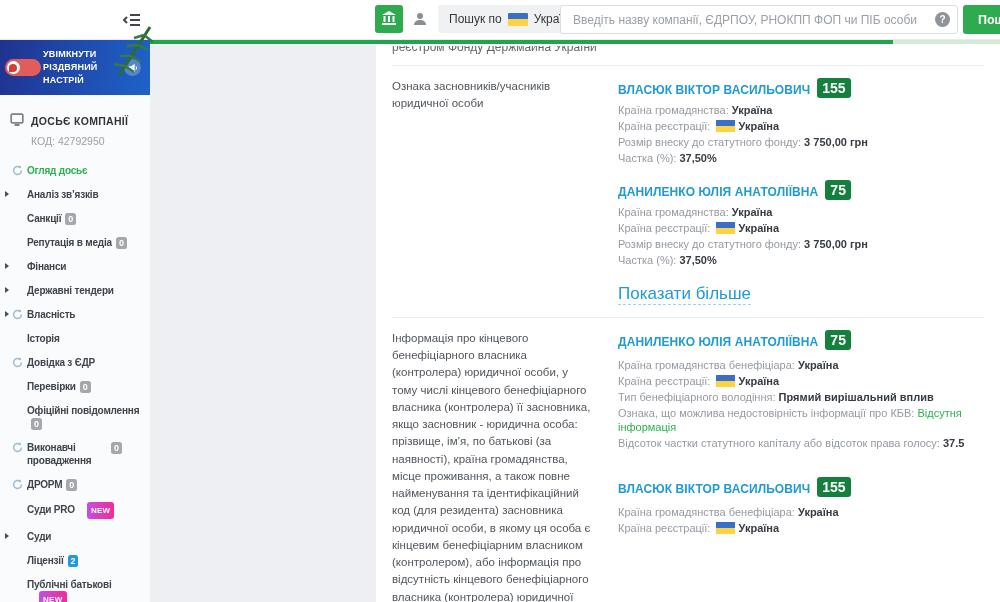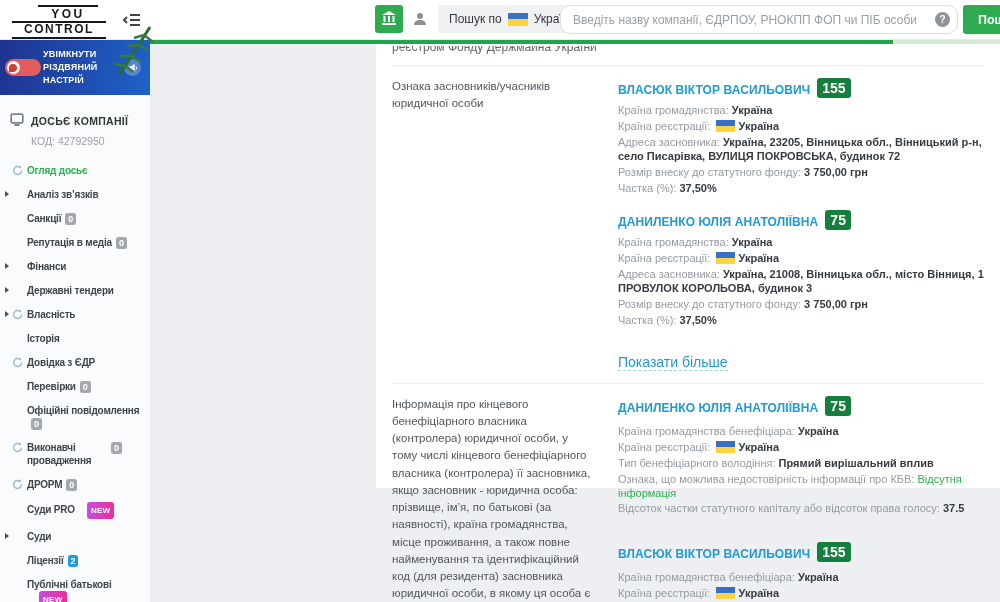--- a/index.html
+++ b/index.html
@@ -20,21 +20,21 @@
   .person-btn { position:absolute; left:408px; top:8px; width:24px; height:24px; background:transparent;
     border:none; display:flex; align-items:center; justify-content:center; cursor:pointer; }
   .scope-dd { position:absolute; left:438px; top:5px; height:28px; background:#f0f1f3;
     border-radius:3px; display:flex; align-items:center; gap:6px; padding:0 11px; cursor:pointer;
     font-size:12px; color:#34383c; }
   .dd-flag { display:inline-block; width:20px; height:13px;
     background:linear-gradient(#3a6fc6 50%, #ffd23f 50%); border-radius:1px; }
   .chev { width:0; height:0; border-left:4px solid transparent; border-right:4px solid transparent;
     border-top:4.5px solid #8a8f94; margin-left:2px; }
   .search-box { position:absolute; left:560px; top:5px; width:398px; height:29px; }
-  .search-input { width:100%; height:100%; border:1px solid #dcdee1; border-radius:10px;
+  .search-input { width:100%; height:100%; border:1px solid #dcdee1; border-radius:3px;
     padding:0 26px 0 12px; font-size:12px; color:#1d4ed8; font-family:"Liberation Sans",sans-serif; }
   .search-input::placeholder { color:#9aa0a6; }
   .help-icon { position:absolute; right:8px; top:7px; width:15px; height:15px; border-radius:50%;
     background:#8f949a; color:#fff; font-size:10px; font-weight:700; text-align:center; line-height:15px; cursor:pointer; }
   .search-btn { position:absolute; left:963px; top:5px; height:29px; width:76px; border:none;
     background:#2eaa4f; color:#fff; font-size:12.5px; font-weight:700; border-radius:3px;
     padding:0 0 0 15px; text-align:left; cursor:pointer; font-family:"Liberation Sans",sans-serif; }
 
   
   .progress { position:absolute; left:150px; top:40px; width:850px; height:4px; z-index:6; display:flex; }
@@ -68,50 +68,46 @@
   .tri { position:absolute; left:5px; top:3px; width:0; height:0; border-left:4px solid #4a4f55;
     border-top:3.5px solid transparent; border-bottom:3.5px solid transparent; }
   .refresh { position:absolute; left:12px; top:1px; }
   .cnt { display:inline-block; min-width:9px; padding:1px 3px; margin-left:4px; border-radius:2.5px;
     background:#a4a8ac; color:#fff; font-size:9px; line-height:10px; text-align:center; }
   .cnt.blue { background:#2498dc; }
   .new { display:inline-block; margin-left:12px; padding:2px 4px; border-radius:3px; color:#fff;
     font-size:8px; letter-spacing:.3px; background:linear-gradient(90deg,#c24fe0,#f32b99); }
 
   
-  .card { position:absolute; left:376px; top:44px; width:624px; height:444px; background:#fff;
+  .card { position:absolute; left:376px; top:44px; width:624px; height:558px; background:#fff;
     z-index:1; padding:2px 16px 0 16px; }
   .cut-text { height:14px; overflow:hidden; margin-bottom:5px; }
   .cut-text span { display:block; margin-top:-6px; font-size:12px; color:#62676d; }
   .section { display:grid; grid-template-columns:204px 1fr; column-gap:22px;
     border-top:1px solid #ededee; padding:12px 0 12px; }
   .sec-label { font-size:11.5px; line-height:1.5; color:#50565c; padding-right:4px; }
   .entry { margin-bottom:14px; }
   .sec2 .entry { margin-bottom:26px; }
   .e-head { margin-bottom:6px; }
   .sec2 .e-head { margin-bottom:9px; }
   .e-name { color:#1f9ad6; font-weight:700; font-size:12px; text-decoration:none; letter-spacing:.1px; }
   .e-badge { display:inline-block; background:#15803d; color:#fff; font-size:14px; font-weight:700;
     border-radius:3px; padding:2px 5px; margin-left:7px; vertical-align:1px; cursor:pointer; }
   .row { font-size:11px; line-height:1.27; margin-bottom:2px; color:#949aa1; }
   .r-value { color:#363b41; font-weight:700; }
   .r-value.green { color:#2bb24c; font-weight:400; }
   .flag { display:inline-block; width:19px; height:12px; margin:0 4px 0 2px; vertical-align:-2px;
     background:linear-gradient(#3a6fc6 50%, #ffd23f 50%); }
-  .show-more { display:inline-block; color:#1f9ad6; font-size:14px; text-decoration:none;
-    border-bottom:1px dashed #9ed2ee; margin-top:12px; cursor:pointer; }
+  .show-more { display:inline-block; color:#1f9ad6; font-size:17px; text-decoration:none;
+    border-bottom:1px dashed #9ed2ee; margin-top:2px; cursor:pointer; }
 </style>
 </head>
 <body>
 
 <div class="header">
-  <div class="logo">
-    <div class="logo-you">YOU</div>
-    <div class="logo-ctrl">CONTROL</div>
-  </div>
   <div class="collapse-btn">
     <svg width="20" height="16" viewBox="0 0 20 16" fill="none" stroke="#41464c" stroke-width="2">
       <path d="M8 3h10M8 8h10M8 13h10"></path>
         <path d="M5 5 2 8l3 3"></path>
     </svg>
   </div>
   <button class="org-btn">
     <span>
       <svg width="16" height="16" viewBox="0 0 16 16" fill="#fff">
         <path d="M8 1 15 5H1z"></path>
@@ -220,28 +216,26 @@
   <div class="cut-text">
     <span>реєстром Фонду Держмайна України</span>
   </div>
   <div>
       <div class="section">
         <div class="sec-label">Ознака засновників/учасників юридичної особи</div>
         <div><div class="entry">
             <div class="e-head"><a class="e-name" href="#">ВЛАСЮК ВІКТОР ВАСИЛЬОВИЧ</a><span class="e-badge">155</span></div>
             <p class="row"><span class="r-label">Країна громадянства:</span> <span class="r-value">Україна</span></p>
             <p class="row"><span class="r-label">Країна реєстрації:</span> <span class="flag"></span><span class="r-value">Україна</span></p>
-            <p class="row"><span class="r-label">Адреса засновника:</span> <span class="r-value">Україна, 23205, Вінницька обл., Вінницький р-н, село Писарівка, ВУЛИЦЯ ПОКРОВСЬКА, будинок 72</span></p>
             <p class="row"><span class="r-label">Розмір внеску до статутного фонду:</span> <span class="r-value">3 750,00 грн</span></p>
             <p class="row"><span class="r-label">Частка (%):</span> <span class="r-value">37,50%</span></p>
           </div><div class="entry">
             <div class="e-head"><a class="e-name" href="#">ДАНИЛЕНКО ЮЛІЯ АНАТОЛІЇВНА</a><span class="e-badge">75</span></div>
             <p class="row"><span class="r-label">Країна громадянства:</span> <span class="r-value">Україна</span></p>
             <p class="row"><span class="r-label">Країна реєстрації:</span> <span class="flag"></span><span class="r-value">Україна</span></p>
-            <p class="row"><span class="r-label">Адреса засновника:</span> <span class="r-value">Україна, 21008, Вінницька обл., місто Вінниця, 1 ПРОВУЛОК КОРОЛЬОВА, будинок 3</span></p>
             <p class="row"><span class="r-label">Розмір внеску до статутного фонду:</span> <span class="r-value">3 750,00 грн</span></p>
             <p class="row"><span class="r-label">Частка (%):</span> <span class="r-value">37,50%</span></p>
           </div><a class="show-more" href="#">Показати більше</a></div>
       </div>
       <div class="section sec2">
         <div class="sec-label">Інформація про кінцевого бенефіціарного власника (контролера) юридичної особи, у тому числі кінцевого бенефіціарного власника (контролера) її засновника, якщо засновник - юридична особа: прізвище, ім’я, по батькові (за наявності), країна громадянства, місце проживання, а також повне найменування та ідентифікаційний код (для резидента) засновника юридичної особи, в якому ця особа є кінцевим бенефіціарним власником (контролером), або інформація про відсутність кінцевого бенефіціарного власника (контролера) юридичної особи, у тому числі кінцевого бенефіціарного власника (контролера) її засновника</div>
         <div>
           <div class="entry">
             <div class="e-head"><a class="e-name" href="#">ДАНИЛЕНКО ЮЛІЯ АНАТОЛІЇВНА</a><span class="e-badge">75</span></div>
             <p class="row"><span class="r-label">Країна громадянства бенефіціара:</span> <span class="r-value">Україна</span></p>

